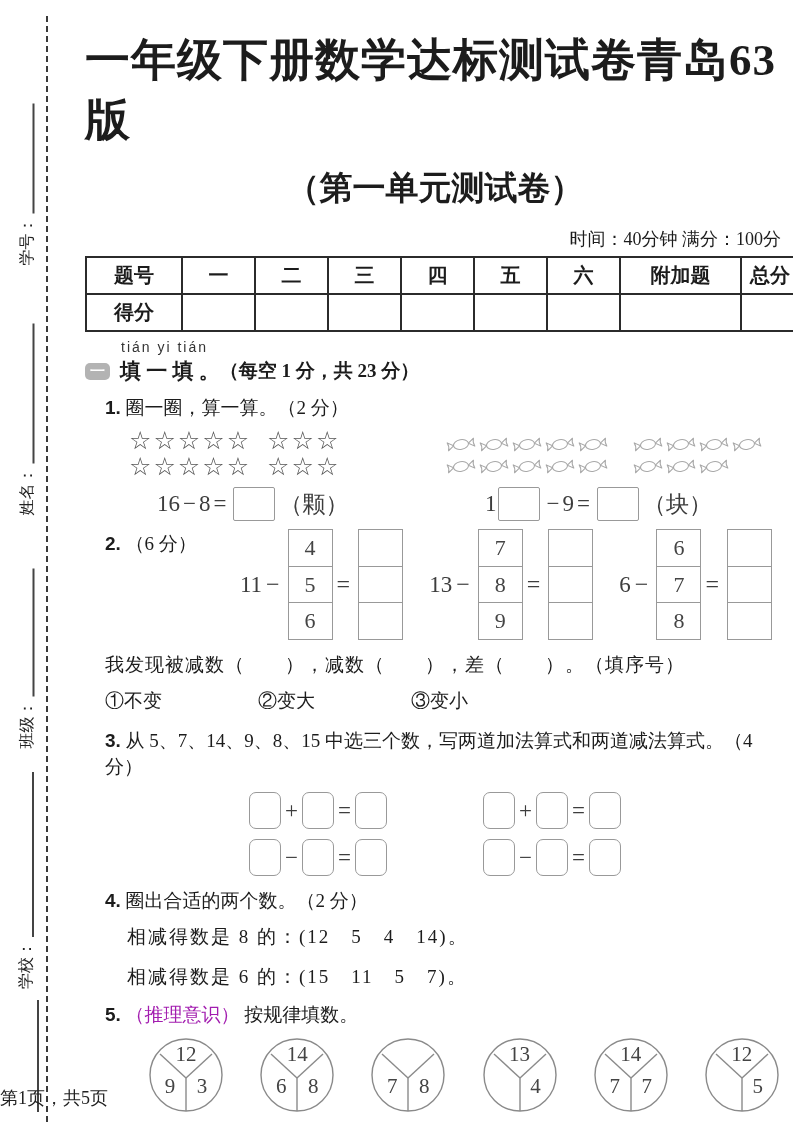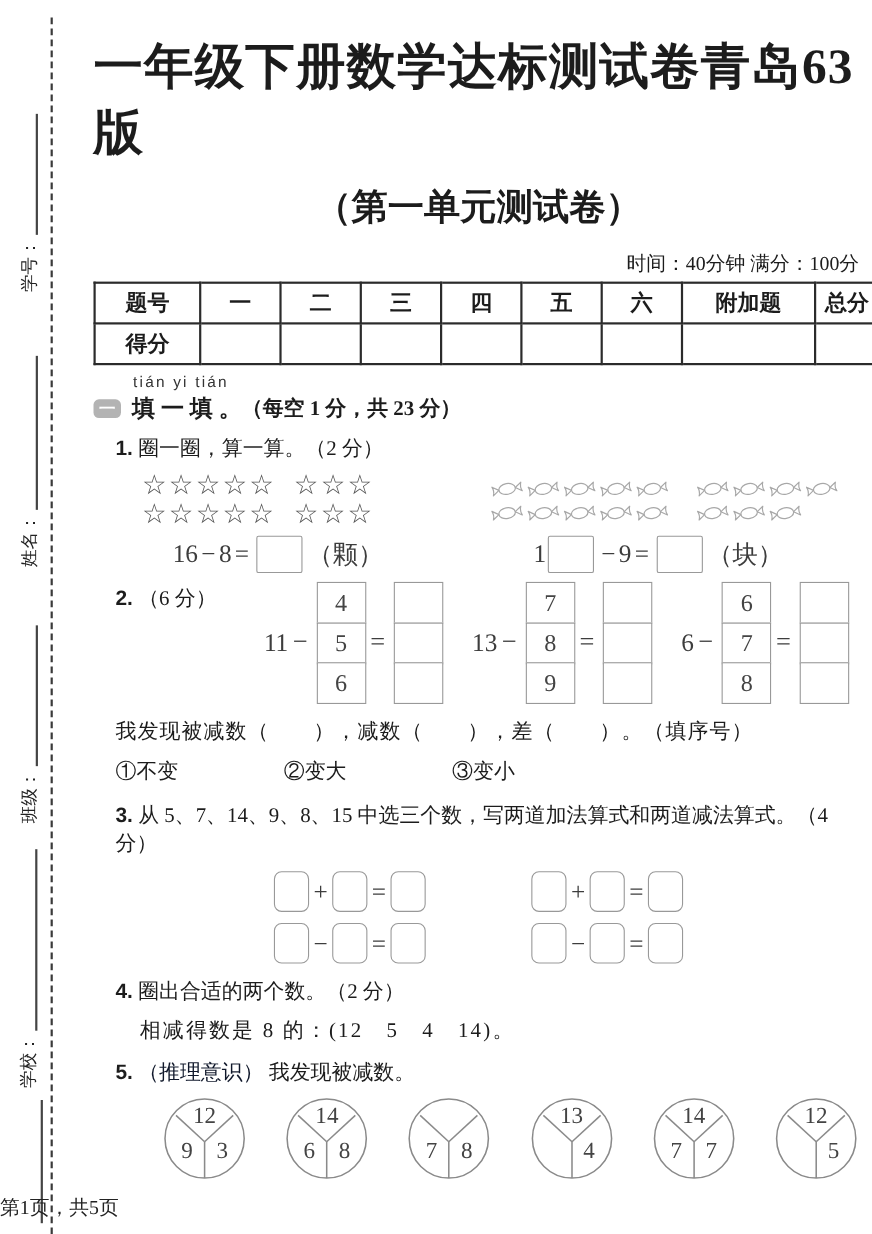--- a/index.html
+++ b/index.html
@@ -84,21 +84,21 @@
   .q3-grp .op { margin:0 4px; }
 
   
   .circles { display:flex; margin-top:8px; margin-left:62px;gap:29px; }
   .circle-item { position:relative; width:78px; height:78px; margin-right:20px; }
   .circle-item svg { position:absolute; left:0; top:0; }
   .circle-num { position:absolute; font-size:21px; color:#444; width:26px; text-align:center; }
   .circle-num.top { left:26px; top:6px; }
   .circle-num.bl { left:10px; top:38px; }
   .circle-num.br { left:42px; top:38px; }
-  .tag-gray { color:#0f172a; }
+  .tag-gray { color:#a21caf; }
 
   .footer { position:absolute; left:0; width:793px; top:1086px; text-align:left; font-size:18px; color:#222; }
   .hidden-defs { position:absolute; width:0; height:0; overflow:hidden; }
 </style>
 </head>
 <body>
 
 <svg class="hidden-defs" aria-hidden="true">
   <defs>
     <symbol id="candy-shape" viewBox="0 0 36 16">
@@ -390,25 +390,26 @@
             <span class="rbox"></span>
         </div>
       </div>
     </div>
 
     <div class="q-line indent1" style="margin-top:12px;">
       <span class="q-num">4.</span>
       <span>圈出合适的两个数。（2 分）</span>
     </div>
     <div class="q-line indent2" style="letter-spacing:2px;">相减得数是 8 的：(12　5　4　14)。</div>
+    <div class="q-line indent2" style="letter-spacing:2px; margin-top:14px;">相减得数是 6 的：(15　11　5　7)。</div>
 
     <div class="q-line indent1" style="margin-top:12px;">
       <span class="q-num">5.</span>
       <span class="tag-gray">（推理意识）</span>
-      <span>我发现被减数。</span>
+      <span>按规律填数。</span>
     </div>
     <div class="circles">
       <div class="circle-item">
         <svg width="78" height="78">
             <use href="#circle-3part"></use>
           </svg>
         <span class="circle-num top">12</span>
         <span class="circle-num bl">9</span>
         <span class="circle-num br">3</span>
       </div>

